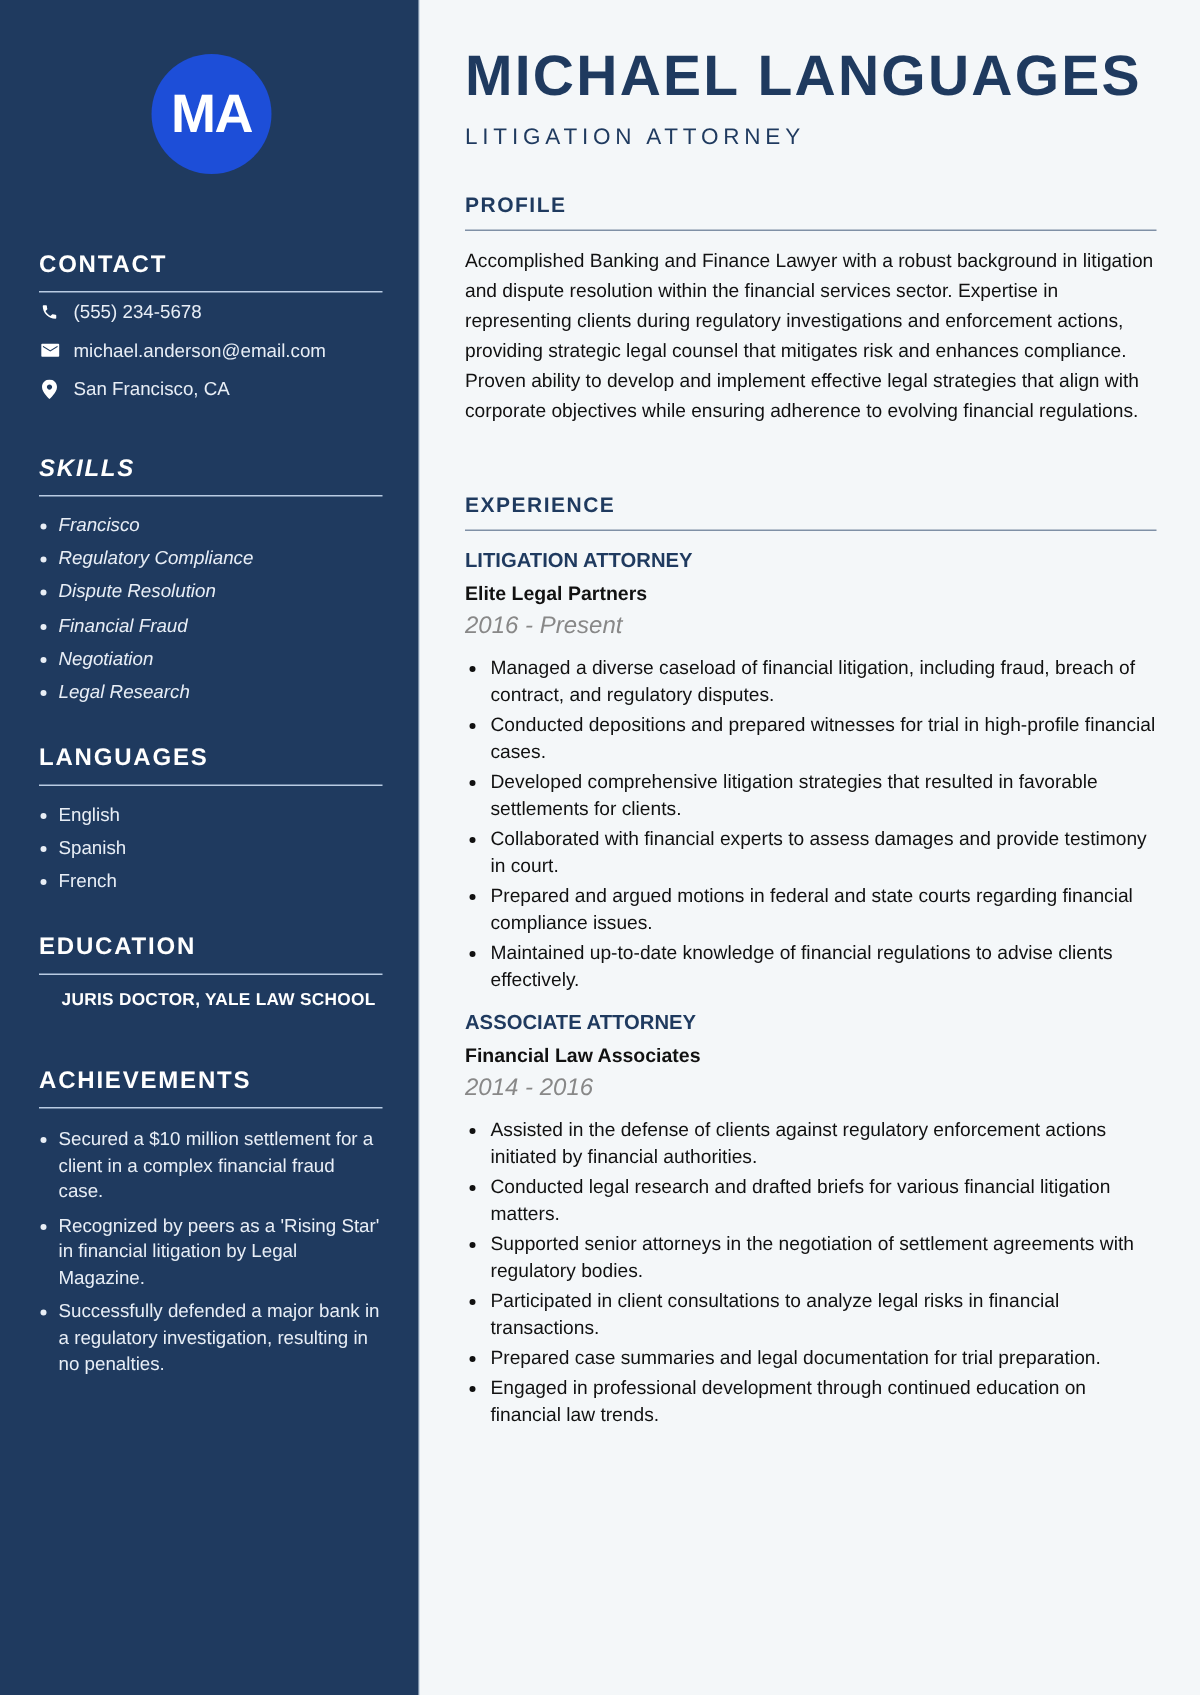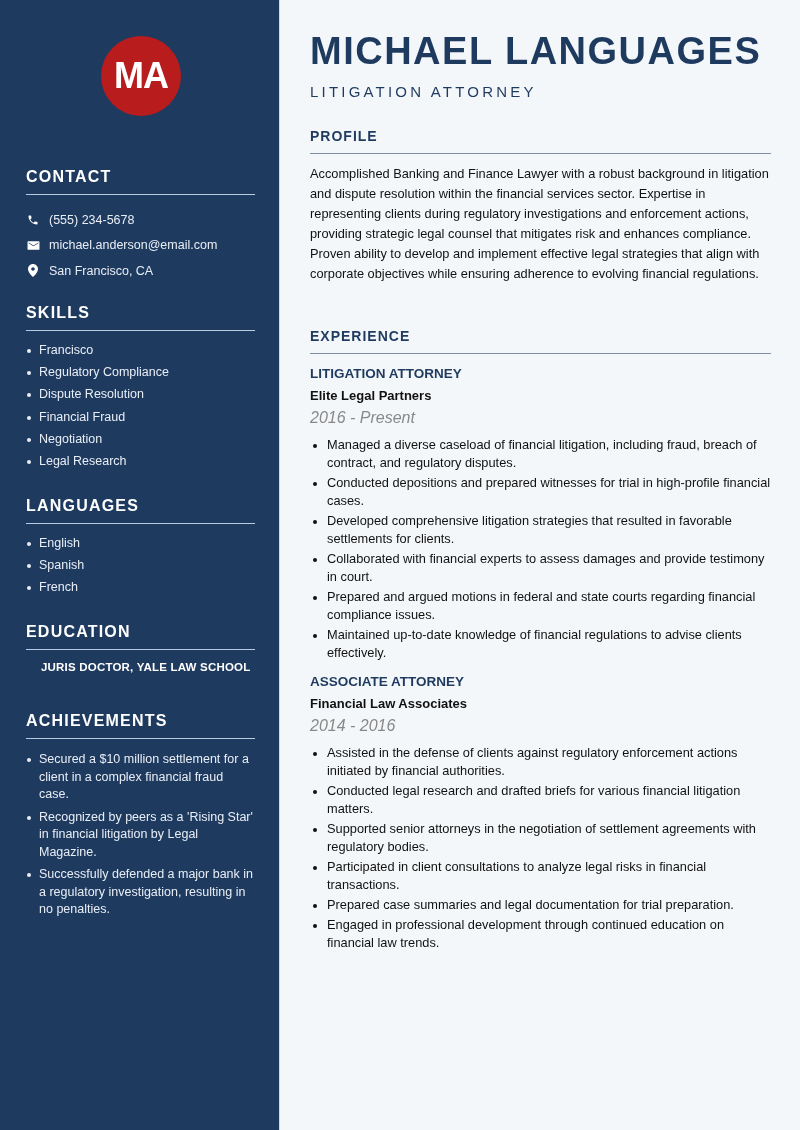--- a/index.html
+++ b/index.html
@@ -15,38 +15,38 @@
       background: #1f3a5f;
       color: #ffffff;
       border-right: 1px solid #cfdbe8;
       padding: 0 26px;
     }
     .avatar {
       position: absolute;
       left: 101px; top: 36px;
       width: 80px; height: 80px;
       border-radius: 50%;
-      background: #b91c1c;
+      background: #1d4ed8;
       color: #ffffff;
       font-weight: bold;
       font-size: 36px;
       display: flex; align-items: center; justify-content: center;
       letter-spacing: -1px;
     }
     .side-section { position: absolute; left: 26px; width: 229px; }
     .side-heading {
       font-size: 16px;
       font-weight: bold;
       letter-spacing: 1.2px;
       color: #ffffff;
       padding-bottom: 8px;
       border-bottom: 1.5px solid #b9cbe3;
     }
     .contact-row {
-      display: flex; align-items: flex-end;
+      display: flex; align-items: flex-start;
       font-size: 12.5px;
       color: #e8eef6;
       height: 25.5px;
     }
     .contact-row:first-of-type { margin-top: 6px; }
     .contact-icon {
       width: 14px; height: 14px; margin-right: 9px;
       display: inline-flex; align-items: center; justify-content: center;
     }
     .side-list { list-style: none; margin-top: 8px; }
@@ -170,21 +170,21 @@
         <span class="contact-icon">
           <svg width="10" height="13" viewBox="0 0 20 26">
               <path fill="#ffffff" d="M10 0C4.5 0 0 4.5 0 10c0 7.5 10 16 10 16s10-8.5 10-16C20 4.5 15.5 0 10 0zm0 13.5c-1.9 0-3.5-1.6-3.5-3.5S8.1 6.5 10 6.5s3.5 1.6 3.5 3.5-1.6 3.5-3.5 3.5z"></path>
             </svg>
         </span>
         <span>San Francisco, CA</span>
       </div>
     </div>
   </section>
 
-  <section class="side-section" style="top:304px;">
+  <section class="side-section" style="top:304px;font-style:italic;">
     <h3 class="side-heading">SKILLS</h3>
     <ul class="side-list">
       <li>Francisco</li>
       <li>Regulatory Compliance</li>
       <li>Dispute Resolution</li>
       <li>Financial Fraud</li>
       <li>Negotiation</li>
       <li>Legal Research</li>
     </ul>
   </section>

